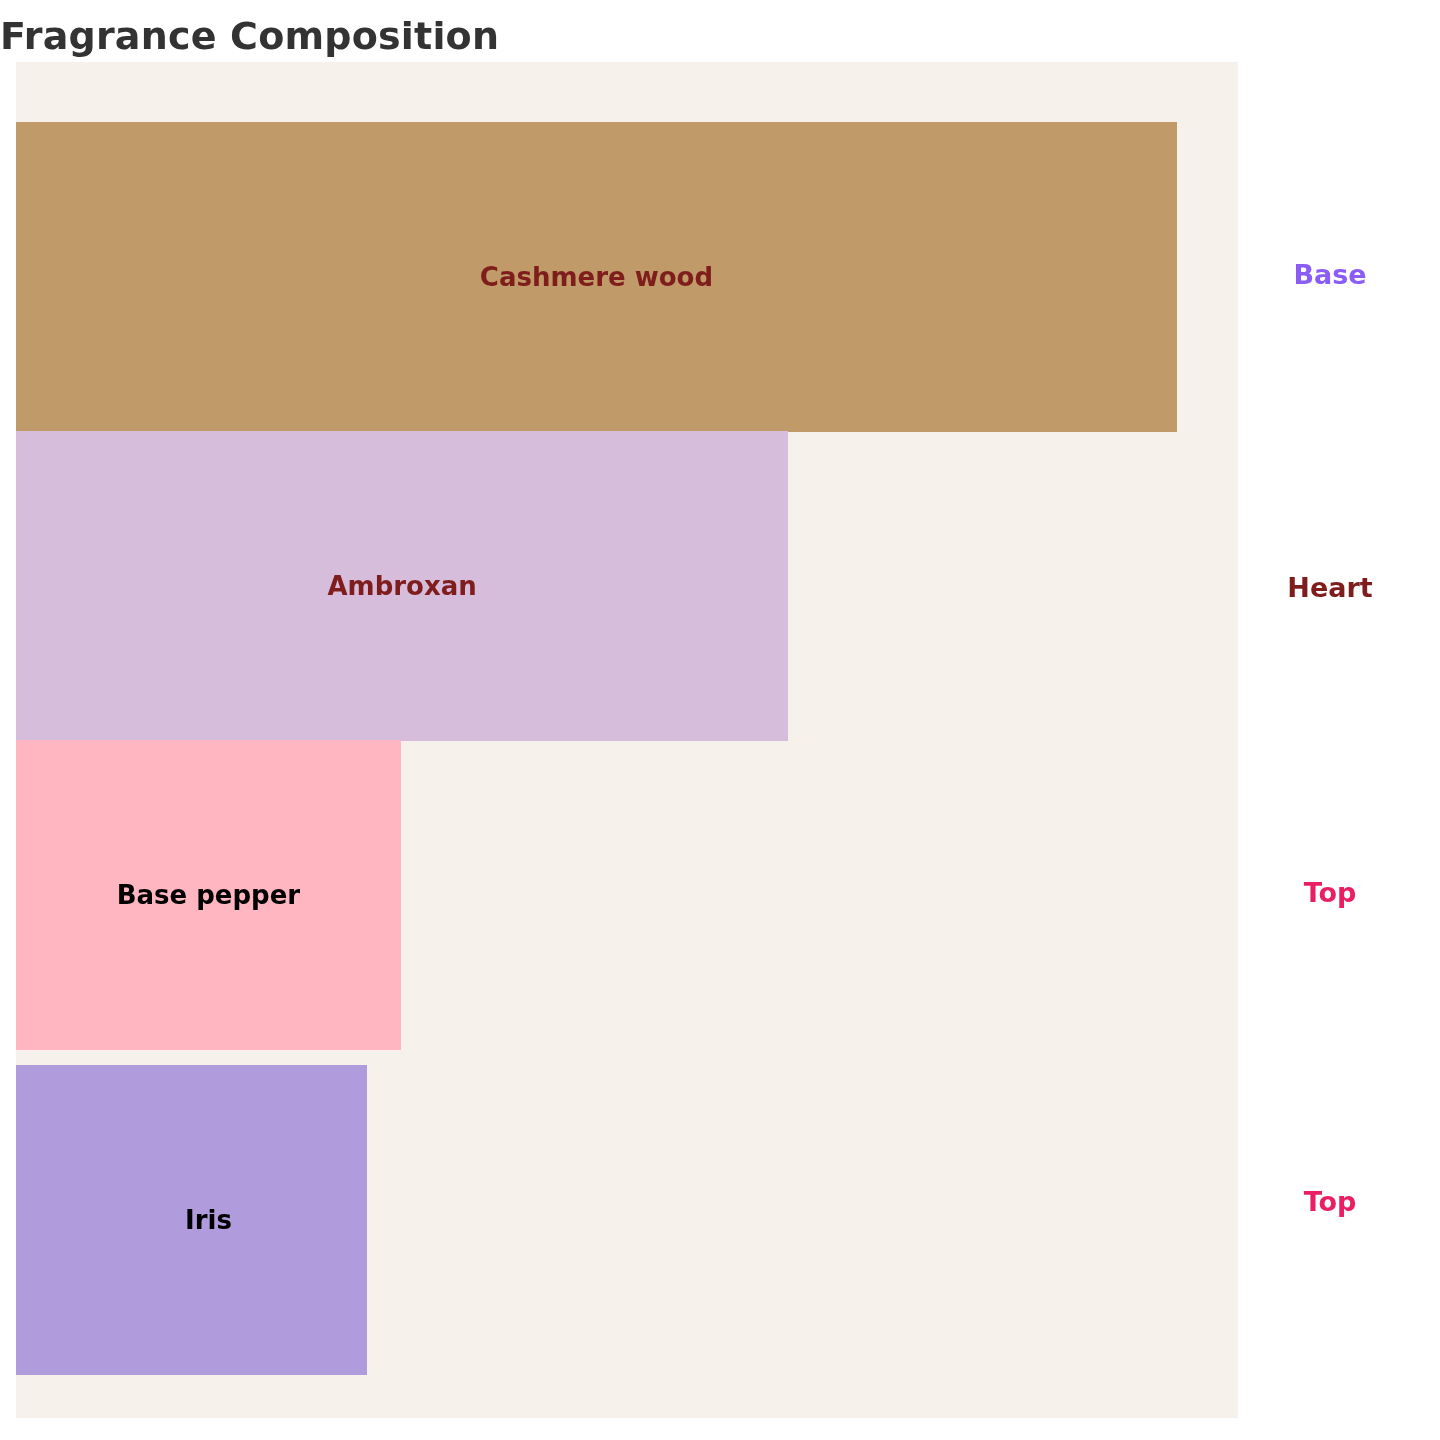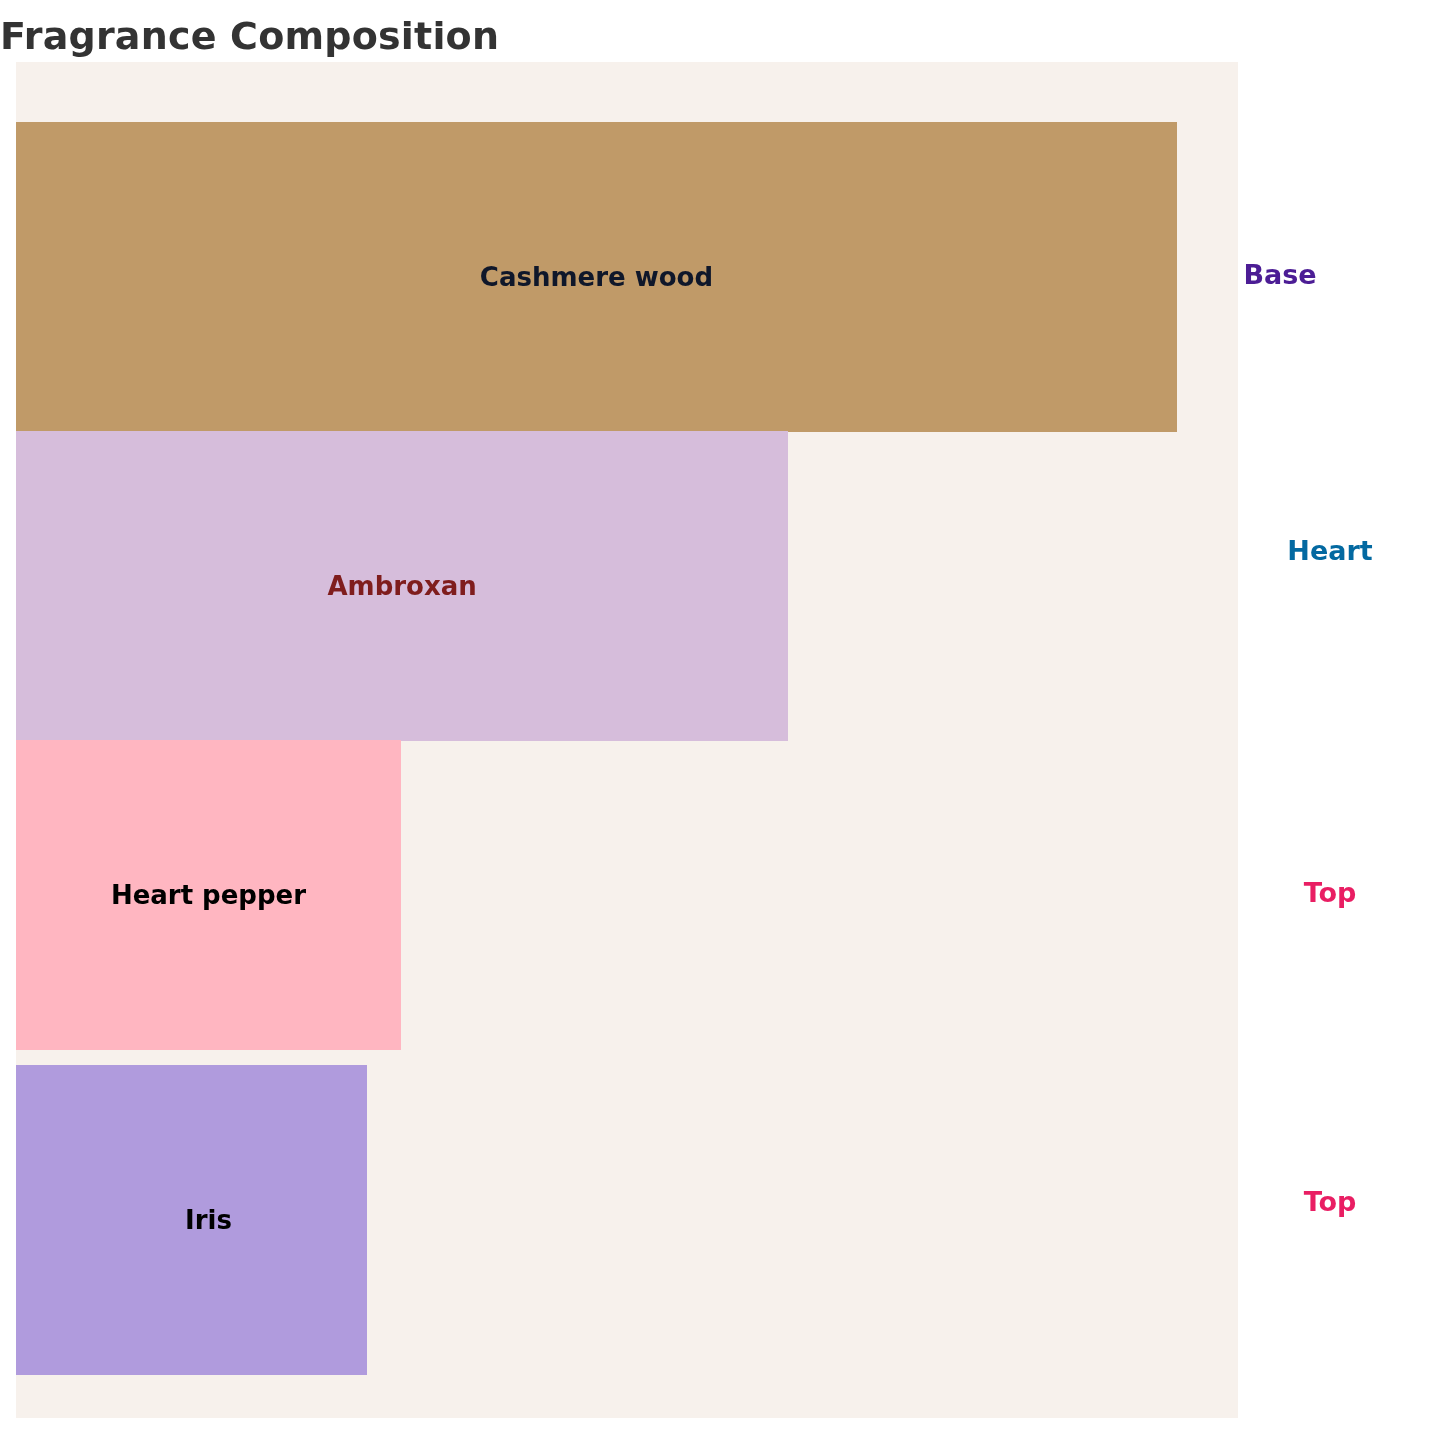--- a/index.html
+++ b/index.html
@@ -64,30 +64,30 @@
 </head>
 <body>
 
 <div id="figure">
 
   <div id="chart-title">Fragrance Composition</div>
 
   <div id="plot-area">
 
   <div class="bar" style="top: 60px; width: 1160.9px; height: 310px; background: rgb(192, 154, 104);">
-        <div class="bar-label" style="left: 0px; width: 1160.9px; color: #0f172a;">Cashmere wood</div>
+        <div class="bar-label" style="left: 0px; width: 1160.9px; color: #7f1d1d;">Cashmere wood</div>
       </div>
       <div class="bar" style="top: 369px; width: 772.304px; height: 310px; background: rgb(214, 189, 219);">
         <div class="bar-label" style="left: 0px; width: 772.304px; color: #7f1d1d;">Ambroxan</div>
       </div>
       <div class="bar" style="top: 678px; width: 384.93px; height: 310px; background: rgb(255, 182, 193);">
-        <div class="bar-label" style="left: 0px; width: 384.93px; color: rgb(0, 0, 0);">Heart pepper</div>
+        <div class="bar-label" style="left: 0px; width: 384.93px; color: rgb(0, 0, 0);">Base pepper</div>
       </div>
       <div class="bar" style="top: 987px; width: 351px; height: 310px; background: rgb(176, 155, 221); margin-top: 16px;">
         <div class="bar-label" style="left: 0px; width: 384.93px; color: rgb(0, 0, 0);">Iris</div>
       </div>
     </div>
 
-<div class="category-label" style="left: 1280px; top: 259px; color: #4c1d95; transform: translateX(-50%);">Base</div>
-    <div class="category-label" style="left: 1330px; top: 535px; color: #0369a1; transform: translateX(-50%);">Heart</div>
+<div class="category-label" style="left: 1330px; top: 259px; color: #8b5cf6; transform: translateX(-50%);">Base</div>
+    <div class="category-label" style="left: 1330px; top: 572px; color: #7f1d1d; transform: translateX(-50%);">Heart</div>
     <div class="category-label" style="left: 1330px; top: 877px; color: rgb(233, 30, 99); transform: translateX(-50%);">Top</div>
     <div class="category-label" style="left: 1330px; top: 1186px; color: rgb(233, 30, 99); transform: translateX(-50%);">Top</div>
   </div>
 
 </body></html>

